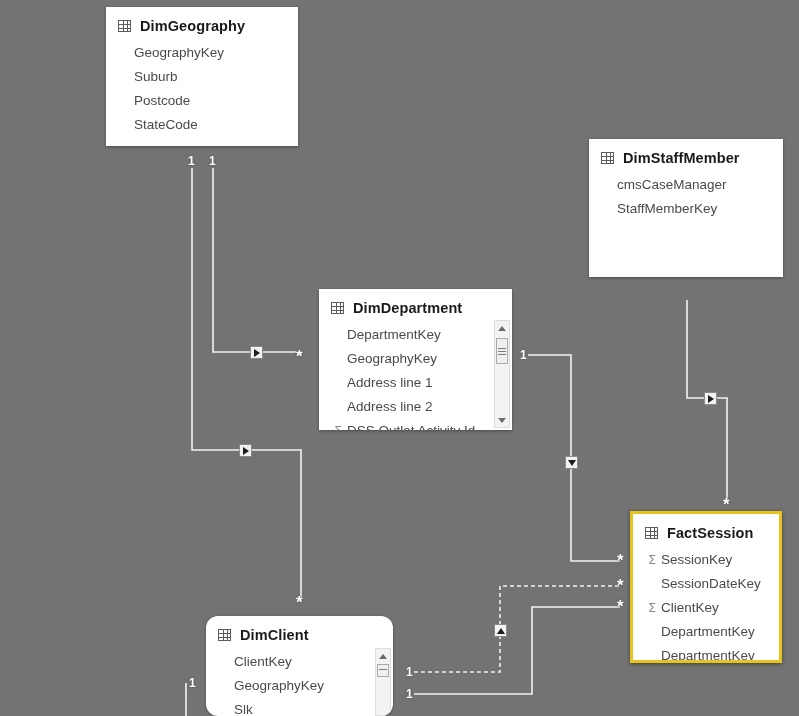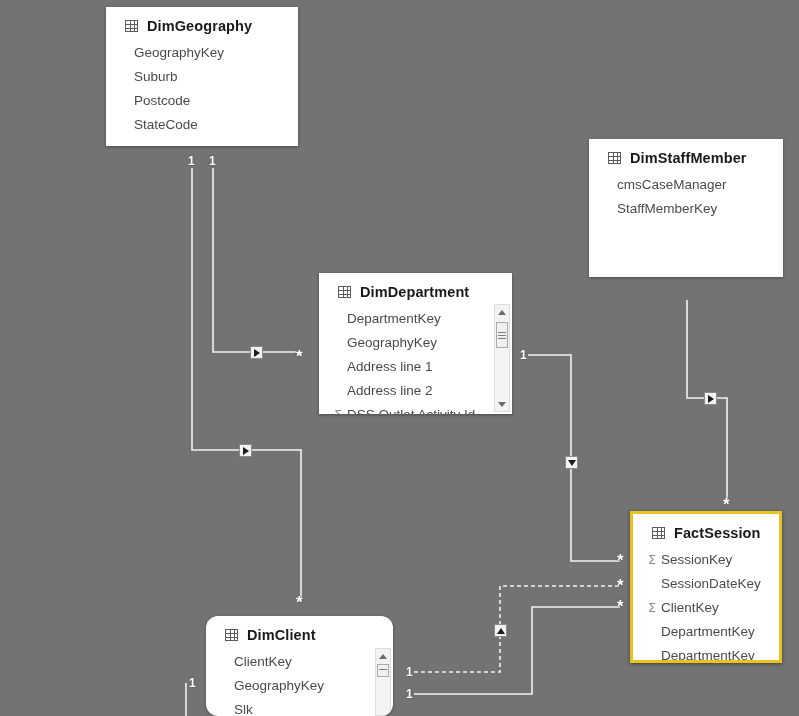--- a/index.html
+++ b/index.html
@@ -53,21 +53,20 @@
   }
   .tbl.selected{
     border:3px solid #e8c31e;
     box-sizing:border-box;
     box-shadow:0 1px 4px rgba(0,0,0,.45);
   }
   .tbl-head{
     display:flex;align-items:center;
     padding:11px 10px 6px 12px;
     gap:9px;
-    margin-left:7px;
   }
   .tbl-title{
     font-size:14.5px;font-weight:bold;color:#1a1a1a;
     letter-spacing:.1px;white-space:nowrap;
   }
   .grid-icon{
     width:13px;height:12px;position:relative;flex:0 0 auto;
     border:1.2px solid #5b5b5b;box-sizing:border-box;background:#fff;
   }
   .grid-icon:before{
@@ -224,21 +223,21 @@
     <div class="tbl-body">
       <div class="fld">
           <span>cmsCaseManager</span>
         </div>
       <div class="fld">
           <span>StaffMemberKey</span>
         </div>
     </div>
   </div>
 
-  <div class="tbl" style="left:319px;top:273px;width:193px;height:141px;">
+  <div class="tbl" style="left:319px;top:289px;width:193px;height:141px;">
     <div class="tbl-head">
       <span class="grid-icon">
           <i></i>
           <i class="b"></i>
         </span>
       <span class="tbl-title">DimDepartment</span>
     </div>
     <div class="tbl-body">
       <div class="fld">
           <span>DepartmentKey</span>

